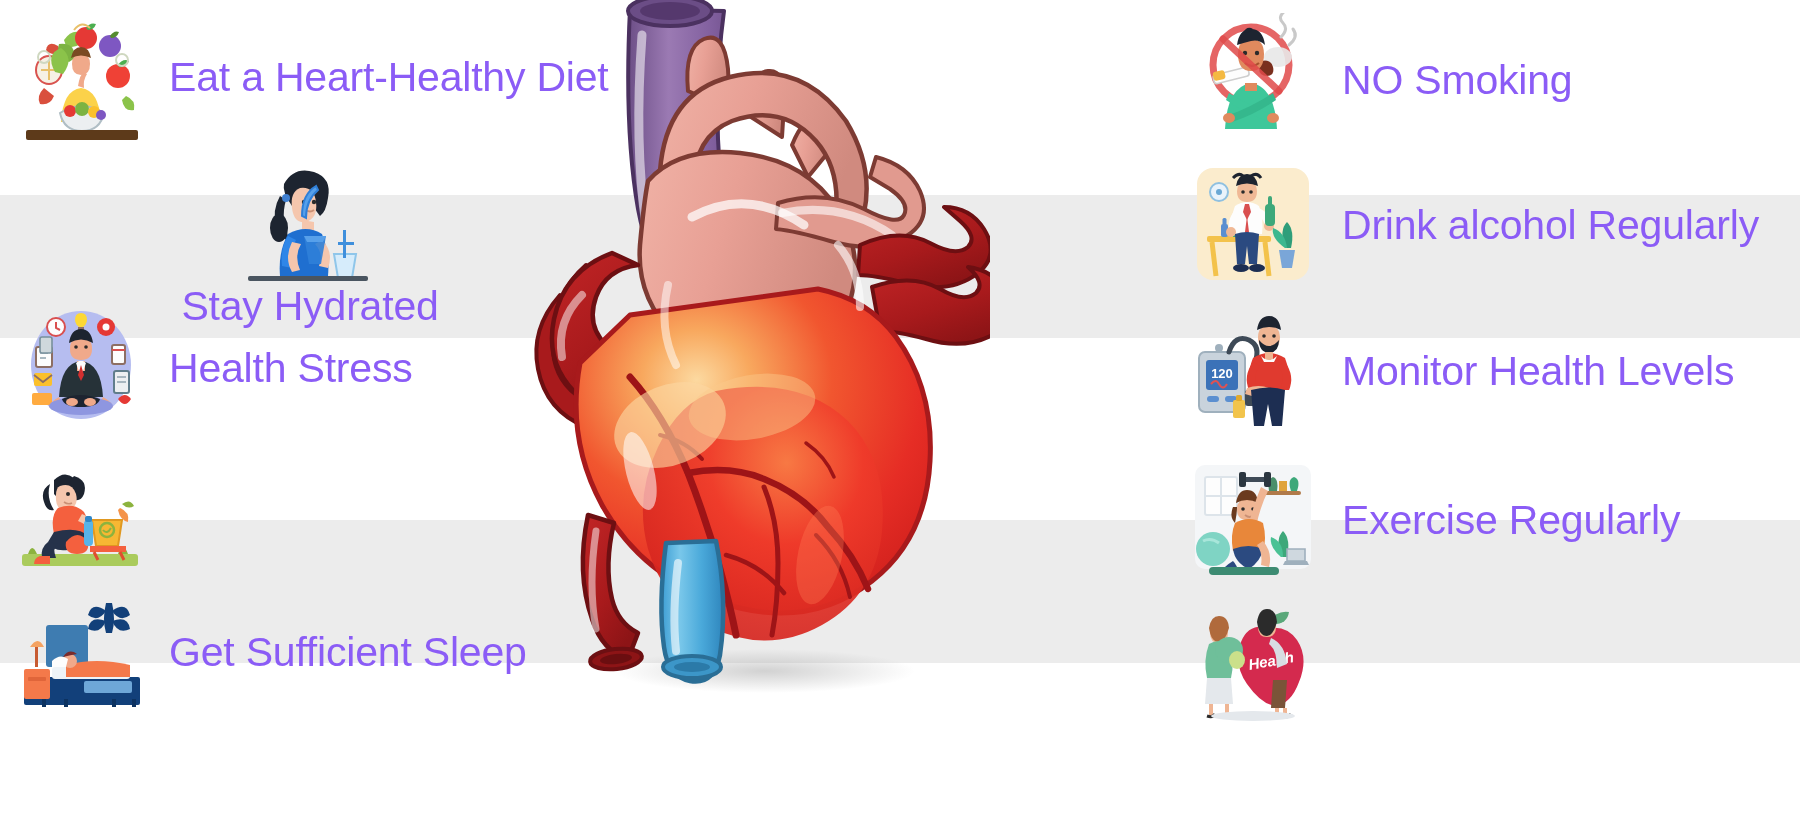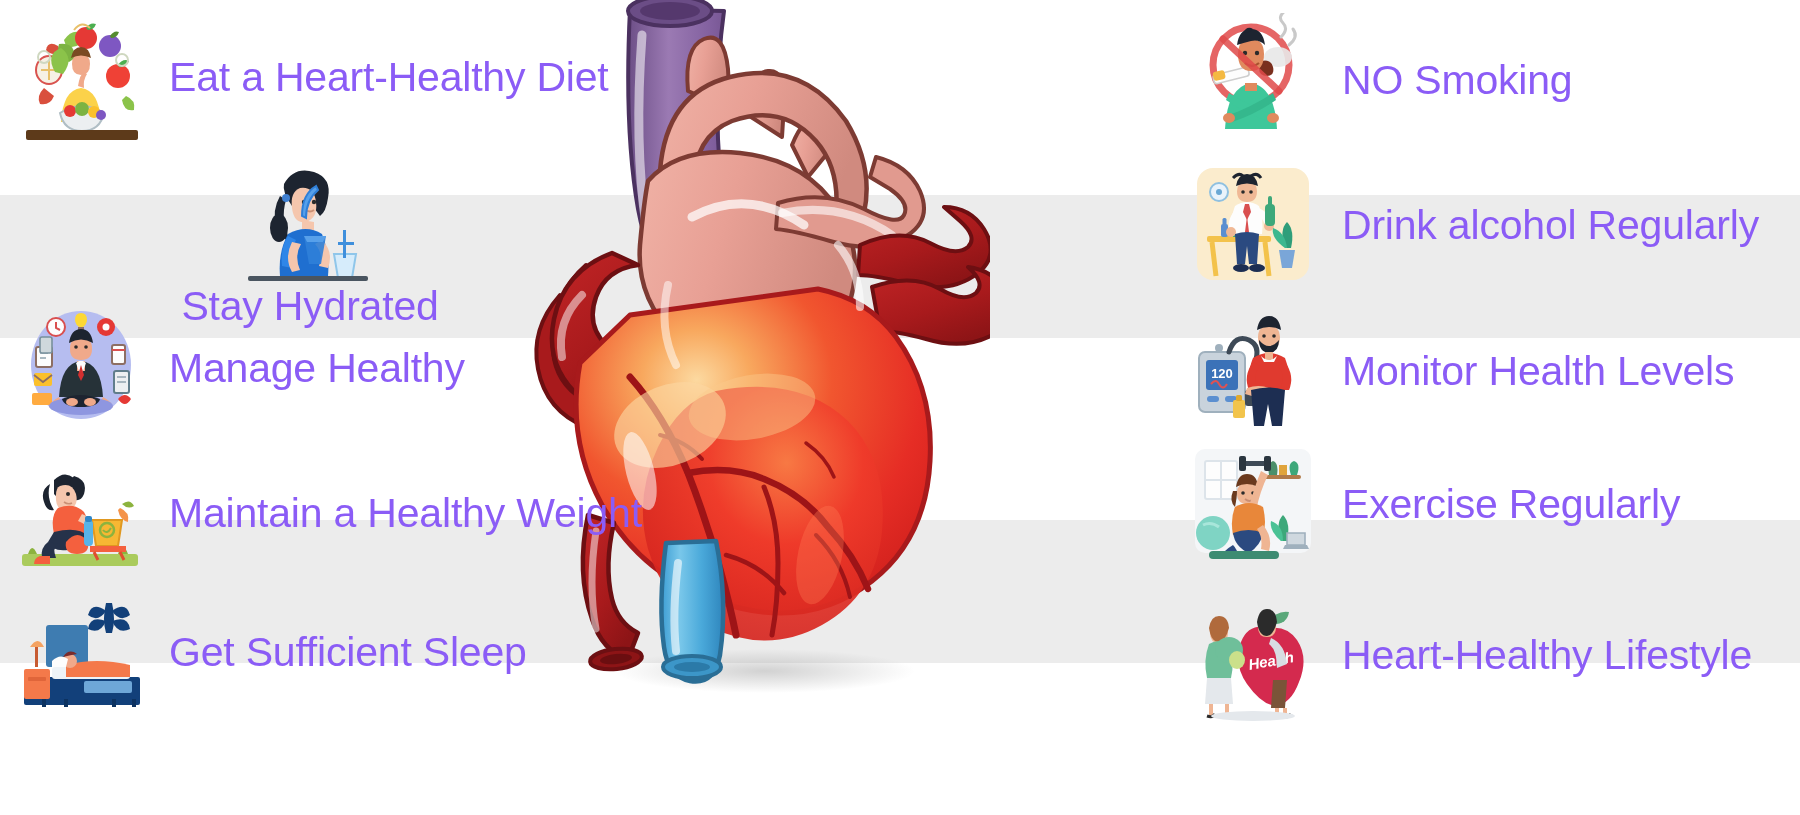--- a/index.html
+++ b/index.html
@@ -49,21 +49,21 @@
 
   .col-left .row.r0 { top: 5px; }
   .col-left .row.r1 { top: 150px; flex-direction: column; }
   .col-left .row.r2 { top: 296px; }
   .col-left .row.r3 { top: 441px; }
   .col-left .row.r4 { top: 580px; }
 
   .col-right .row.r0 { top: 8px; }
   .col-right .row.r1 { top: 153px; }
   .col-right .row.r2 { top: 299px; }
-  .col-right .row.r3 { top: 432px; }
+  .col-right .row.r3 { top: 448px; }
   .col-right .row.r4 { top: 583px; }
 
   .icon-box {
     width: 135px; height: 135px;
     flex: 0 0 135px;
     position: relative;
     display: flex; align-items: center; justify-content: center;
   }
   .col-left .icon-box  { margin-left: 14px; }
   .col-right .icon-box { margin-left: -152px; order: -1; text-align: center; }
@@ -373,21 +373,21 @@
           <path d="M62 62 l5 14 l5 -14 l-3 -2 l-4 0z" fill="#fdfdfd"></path>
           <path d="M67 64 l-3 10 l3 6 l3 -6 l-3 -10z" fill="#d32f2f"></path>
           <path d="M45 96 q-8 4 -10 10 q8 4 14 -2z" fill="#f0a98a"></path>
           <path d="M89 96 q8 4 10 10 q-8 4 -14 -2z" fill="#f0a98a"></path>
           <ellipse cx="67" cy="105" rx="32" ry="9" fill="#8e96e0"></ellipse>
           <path d="M48 98 q18 -8 38 0 q-2 8 -19 8 q-17 0 -19 -8z" fill="#1d2430"></path>
           <ellipse cx="58" cy="101" rx="6" ry="4" fill="#f0a98a"></ellipse>
           <ellipse cx="76" cy="101" rx="6" ry="4" fill="#f0a98a"></ellipse>
         </svg>
       </div>
-      <div class="label">Manage Healthy</div>
+      <div class="label">Health Stress</div>
     </div>
 
     <div class="row r3">
       <div class="icon-box">
         <svg viewBox="0 0 135 135">
 
           <rect x="8" y="108" width="116" height="12" rx="3" fill="#aacb5c"></rect>
           <path d="M14 108 q4 -12 9 0z" fill="#8cb33e"></path>
           <path d="M104 108 q5 -14 10 0z" fill="#8cb33e"></path>
 
@@ -412,21 +412,20 @@
           <circle cx="93" cy="84" r="7" fill="none" stroke="#8cb33e" stroke-width="2.5"></circle>
           <path d="M89 84 q4 5 8 -2" stroke="#8cb33e" stroke-width="2" fill="none"></path>
           <path d="M106 62 q10 4 8 14 q-8 -2 -10 -12z" fill="#f4934a"></path>
           <path d="M108 58 q8 -6 12 2 q-6 4 -12 -2z" fill="#8cb33e"></path>
           <rect x="70" y="74" width="9" height="26" rx="4" fill="#58b4e8"></rect>
           <rect x="71" y="70" width="7" height="6" rx="2" fill="#2f86c8"></rect>
           <path d="M76 100 l36 0 l0 6 l-36 0z" fill="#f4603e"></path>
           <path d="M80 106 l4 8 M106 106 l4 8" stroke="#e04e2e" stroke-width="3"></path>
         </svg>
       </div>
-      <div class="label">Maintain a Healthy Weight</div>
     </div>
 
     <div class="row r4">
       <div class="icon-box">
         <svg viewBox="0 0 135 135">
 
           <path d="M92 18 q-4 16 0 30 l6 0 q4 -14 0 -30z" fill="#12407a"></path>
           <path d="M92 26 q-14 -10 -18 4 q10 8 18 -4z" fill="#12407a"></path>
           <path d="M98 26 q14 -10 18 4 q-10 8 -18 -4z" fill="#12407a"></path>
           <path d="M92 36 q-16 -6 -18 8 q12 6 18 -8z" fill="#12407a"></path>
@@ -653,17 +652,16 @@
           <path d="M88 92 l14 0 l-2 28 l-14 0z" fill="#7a5438"></path>
           <path d="M92 120 l0 8 M100 120 l0 8" stroke="#efb593" stroke-width="4"></path>
           <path d="M88 128 q6 2 8 -2 M98 128 q6 2 8 -2" stroke="#2b2b2b" stroke-width="3" fill="none"></path>
 
           <ellipse cx="44" cy="62" rx="14" ry="13" fill="#6fbf9a"></ellipse>
           <ellipse cx="52" cy="72" rx="8" ry="9" fill="#cbe08a"></ellipse>
 
           <ellipse cx="68" cy="128" rx="42" ry="5" fill="#e4e8ec"></ellipse>
         </svg>
       </div>
-      <div class="label">Heart-Healthy Lifestyle</div>
     </div>
   </div>
 
 </div>
 
 </body></html>

